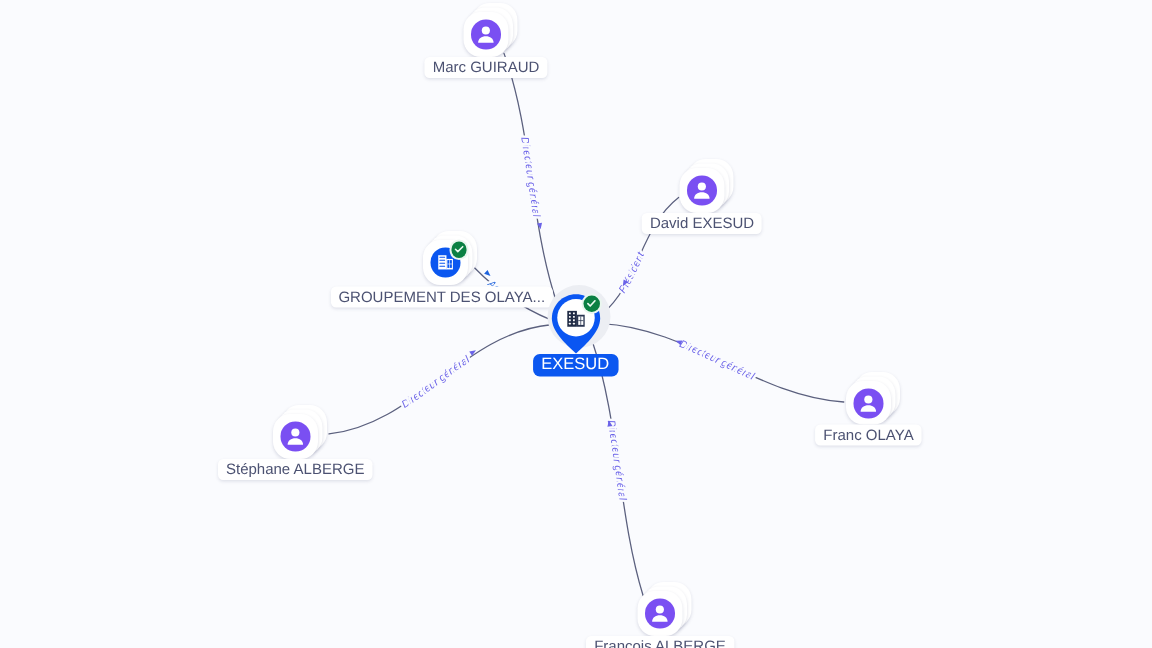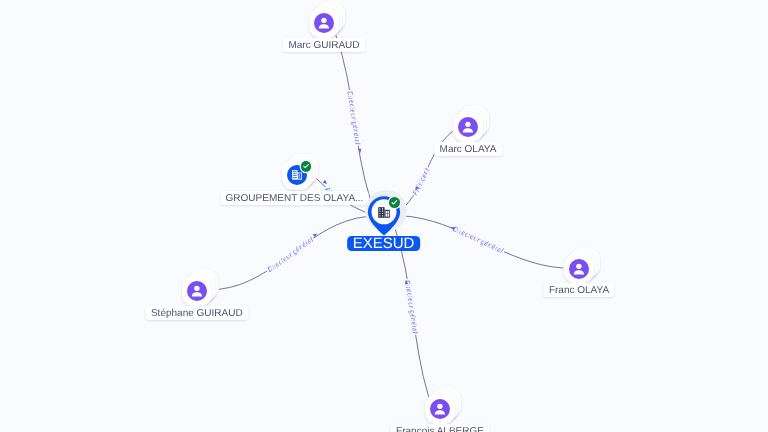--- a/index.html
+++ b/index.html
@@ -32,21 +32,21 @@
          box-shadow:0 0 0 1.3px #eaf6ef;}
   .badge svg{display:block;}
 
   .nlabel{position:absolute;height:14px;line-height:16.2px;background:#fff;
           border-radius:3.5px;color:#4C5272;font-size:10px;white-space:nowrap;
           padding:0 5.5px;box-shadow:0 1px 2.2px rgba(40,50,95,.13);
           text-align:left;box-sizing:border-box;transform:translateX(-50%);}
   .pin-shadow{position:absolute;width:44px;height:44px;border-radius:50%;
               background:#eceef3;left:-22px;top:-22px;}
   .pin-label{position:absolute;height:14.5px;line-height:15px;background:#0B57F0;
-             border-radius:4.5px;color:#fff;font-size:15px;white-space:nowrap;
+             border-radius:4.5px;color:#fff;font-size:11px;white-space:nowrap;
              padding:0 6px;text-align:center;box-sizing:border-box;transform:translateX(-50%);}
 </style>
 </head>
 <body>
 
 <div id="stage">
 
   <svg class="layer" viewBox="0 0 768 432">
     <g fill="none" stroke="#5b607e" stroke-width="0.85" stroke-linecap="round">
       <path d="M 336 35.6 C 355.1 88.6 353.1 146.8 370.7 200.3"></path>
@@ -107,21 +107,21 @@
       <div class="card c2"></div>
       <div class="card c1">
         <div class="avatar person">
           <svg width="19.8" height="19.8" viewBox="0 0 19.8 19.8">
               <circle cx="9.9" cy="7.35" r="2.72" fill="#fff"></circle>
               <path d="M4.75 15.55c0-2.85 2.3-4.35 5.15-4.35s5.15 1.5 5.15 4.35z" fill="#fff"></path>
             </svg>
         </div>
       </div>
     </div>
-    <div class="nlabel" style="left:0px;top:14.5px">Marc OLAYA</div>
+    <div class="nlabel" style="left:0px;top:14.5px">David EXESUD</div>
   </div>
 
   <div class="node" style="left:579px;top:268.5px">
     <div class="stack" style="left:-15.3px;top:-14.8px">
       <div class="card c3"></div>
       <div class="card c2"></div>
       <div class="card c1">
         <div class="avatar person">
           <svg width="19.8" height="19.8" viewBox="0 0 19.8 19.8">
               <circle cx="9.9" cy="7.35" r="2.72" fill="#fff"></circle>
@@ -155,21 +155,21 @@
       <div class="card c2"></div>
       <div class="card c1">
         <div class="avatar person">
           <svg width="19.8" height="19.8" viewBox="0 0 19.8 19.8">
               <circle cx="9.9" cy="7.35" r="2.72" fill="#fff"></circle>
               <path d="M4.75 15.55c0-2.85 2.3-4.35 5.15-4.35s5.15 1.5 5.15 4.35z" fill="#fff"></path>
             </svg>
         </div>
       </div>
     </div>
-    <div class="nlabel" style="left:0px;top:14.5px">Stéphane GUIRAUD</div>
+    <div class="nlabel" style="left:0px;top:14.5px">Stéphane ALBERGE</div>
   </div>
 
   <div class="node" style="left:297px;top:175px">
     <div class="stack" style="left:-15.3px;top:-14.8px">
       <div class="card c3"></div>
       <div class="card c2"></div>
       <div class="card c1">
         <div class="avatar company">
           <svg width="10.1" height="9.8" viewBox="0 0 20.2 19.6">
             <path d="M0.3 0.3h11.0v19.0H0.3z" fill="#ffffff"></path>

